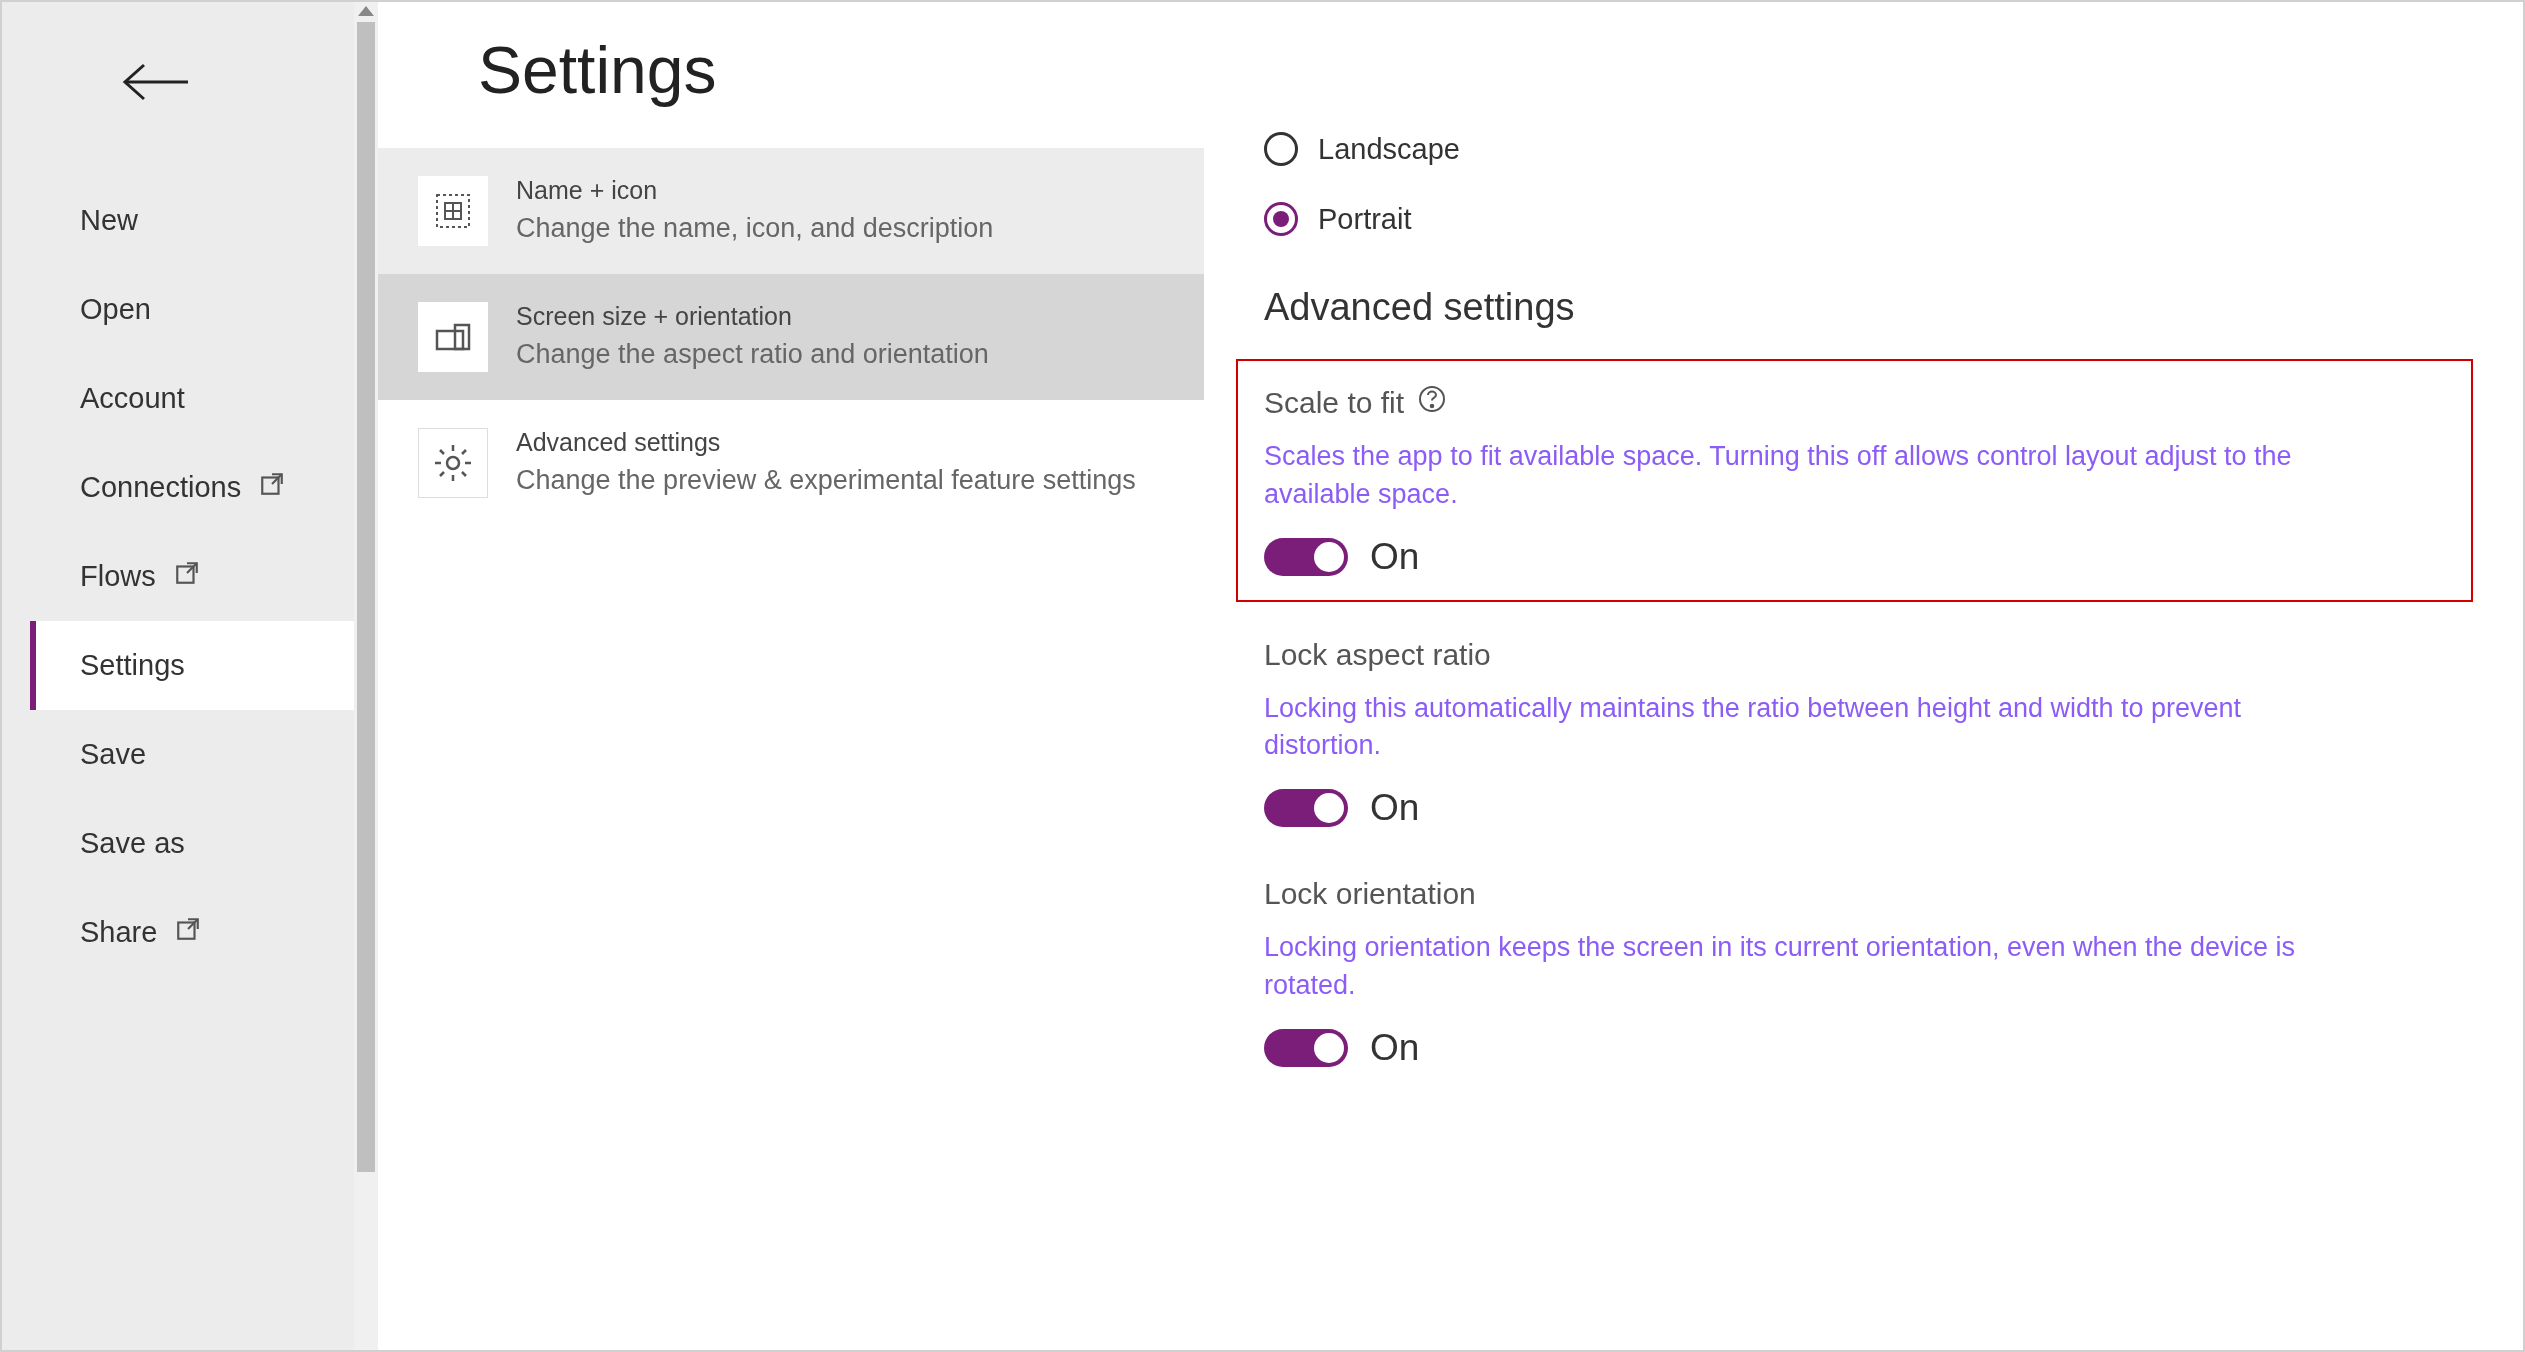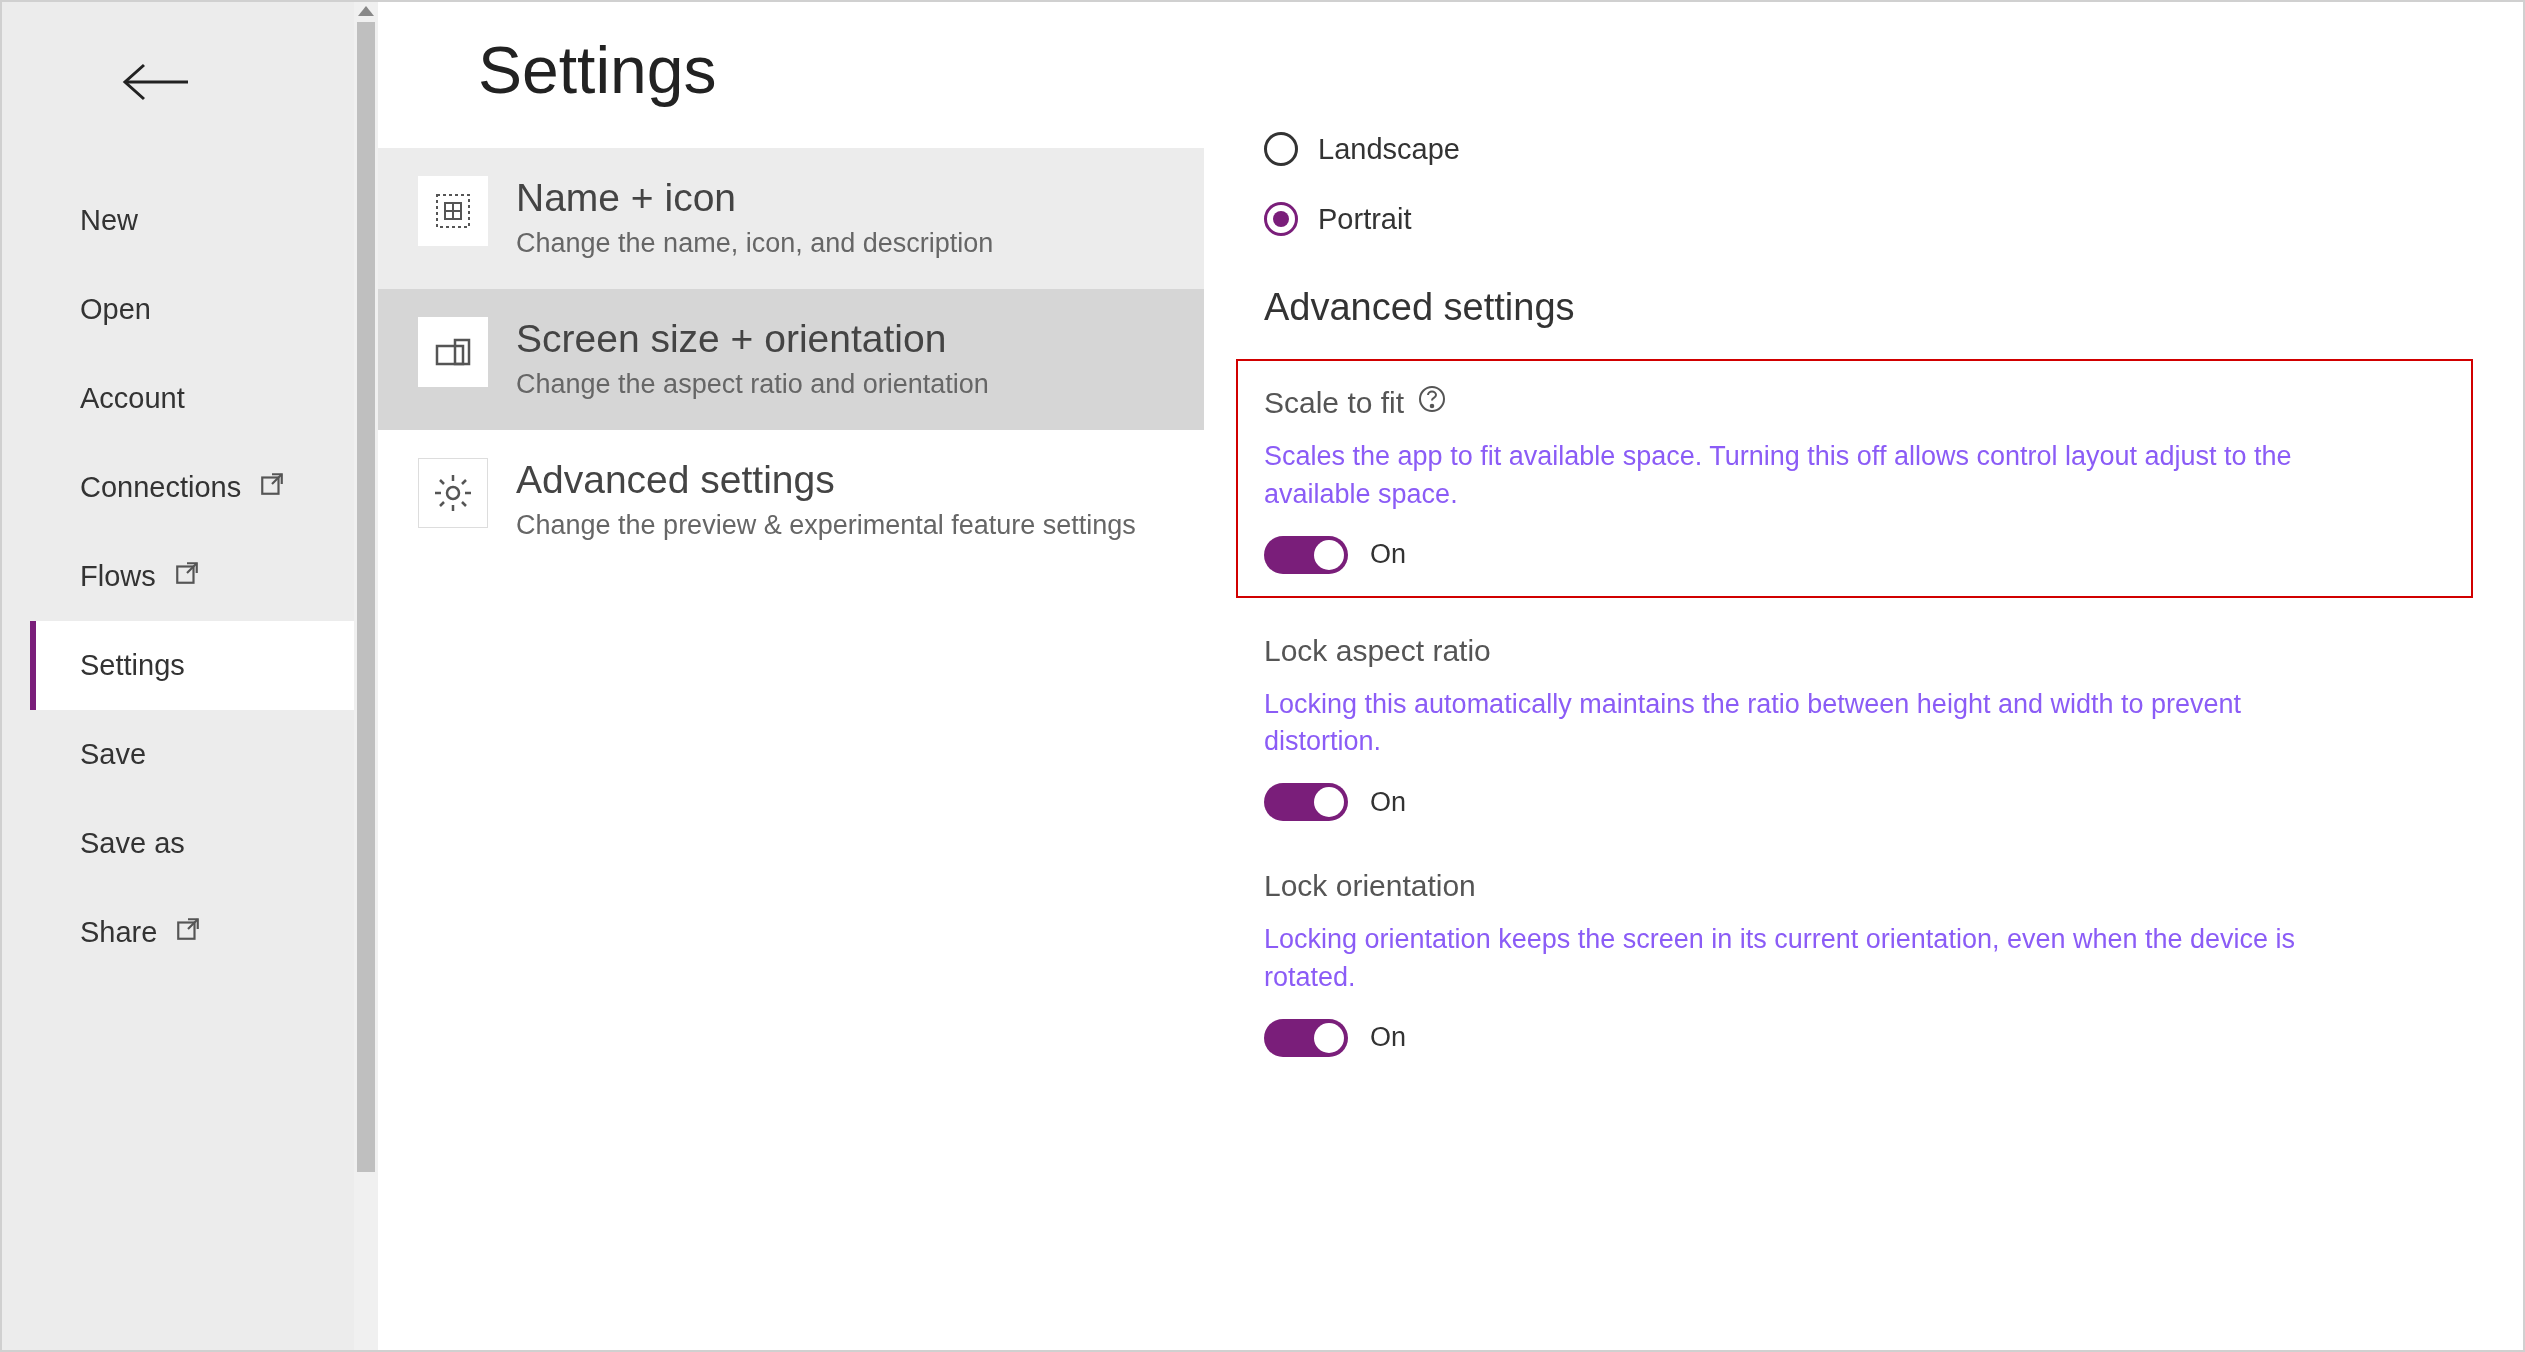--- a/index.html
+++ b/index.html
@@ -95,21 +95,21 @@
 .card-icon-box {
   width: 70px;
   height: 70px;
   background: #fff;
   display: flex;
   align-items: center;
   justify-content: center;
   flex-shrink: 0;
 }
 .card-icon-box svg { width: 40px; height: 40px; color: #555; }
-.card-text .ct-title { font-size: 39px; color: #444; font-weight: 400; margin-bottom: 6px; }
+.card-text .ct-title { font-size: 25px; color: #444; font-weight: 400; margin-bottom: 6px; }
 .card-text .ct-desc { font-size: 27px; color: #666; font-weight: 400; line-height: 1.3; }
 .right-panel {
   flex: 1;
   padding: 130px 50px 0 60px;
 }
 .radio-row {
   display: flex;
   align-items: center;
   gap: 20px;
   margin-bottom: 36px;
@@ -170,21 +170,21 @@
   cursor: pointer;
 }
 .toggle-knob {
   width: 30px; height: 30px;
   background: #fff;
   border-radius: 50%;
   position: absolute;
   top: 4px;
   right: 4px;
 }
-.toggle-label { font-size: 27px; color: #333; }
+.toggle-label { font-size: 37px; color: #333; }
 </style>
 </head>
 <body>
 
 <div class="app">
   <div class="sidebar">
     <div class="back-btn">
       <span>
         <svg viewBox="0 0 72 40" fill="none" stroke="currentColor" stroke-width="3">
           <line x1="5" y1="20" x2="68" y2="20"></line>

